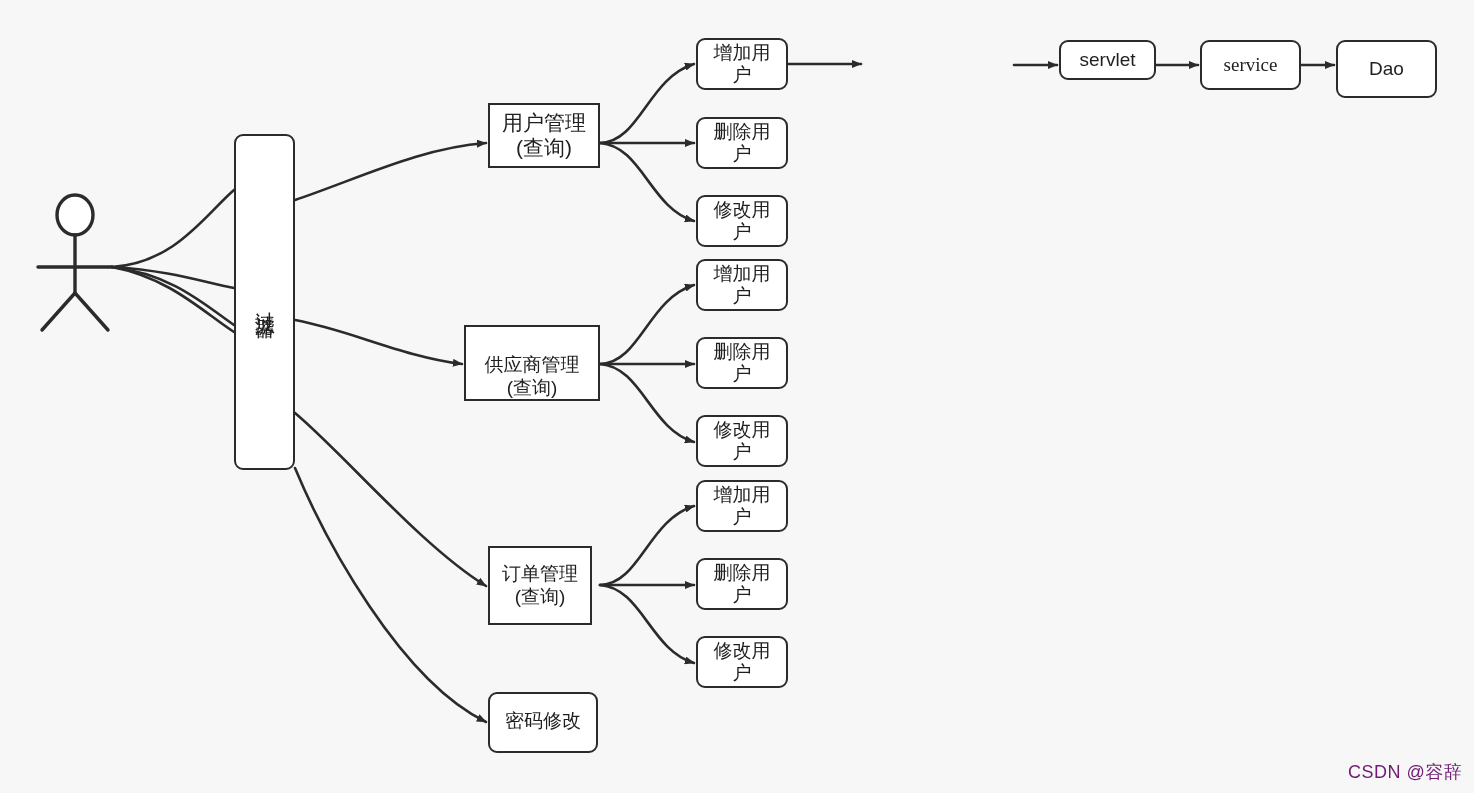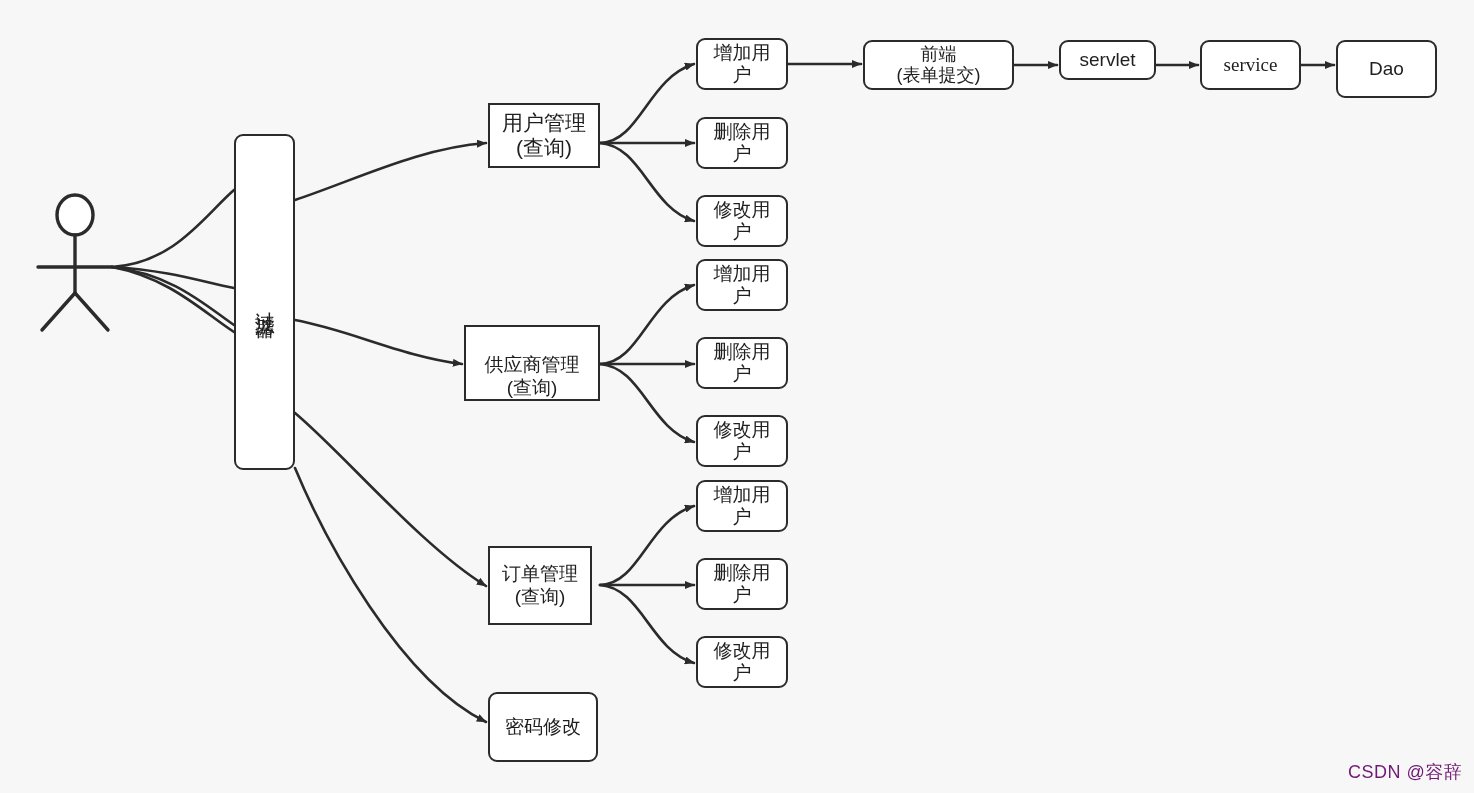--- a/index.html
+++ b/index.html
@@ -165,28 +165,24 @@
   </div>
   <div class="node rounded" style="left:696px; top:558px; width:92px; height:52px; font-size:19px;">
     <span class="node-label">删除用
 户</span>
   </div>
   <div class="node rounded" style="left:696px; top:636px; width:92px; height:52px; font-size:19px;">
     <span class="node-label">修改用
 户</span>
   </div>
 
-  <div class="node rounded" style="left:488px; top:692px; width:110px; height:70px; font-size:19px;">
+  <div class="node rounded" style="left:488px; top:692px; width:110px; height:61px; font-size:19px;font-family:Liberation Mono, monospace;">
     <span class="node-label">密码修改</span>
   </div>
 
-  <div class="node rounded" style="left:863px; top:40px; width:151px; height:50px; font-size:18px;">
-    <span class="node-label">前端
-(表单提交)</span>
-  </div>
   <div class="node rounded" style="left:1059px; top:40px; width:97px; height:40px; font-size:19px;">
     <span class="node-label">servlet</span>
   </div>
   <div class="node rounded" style="left:1200px; top:40px; width:101px; height:50px; font-size:19px;font-family:Liberation Serif, serif;">
     <span class="node-label">service</span>
   </div>
   <div class="node rounded" style="left:1336px; top:40px; width:101px; height:58px; font-size:19px;">
     <span class="node-label">Dao</span>
   </div>
 

